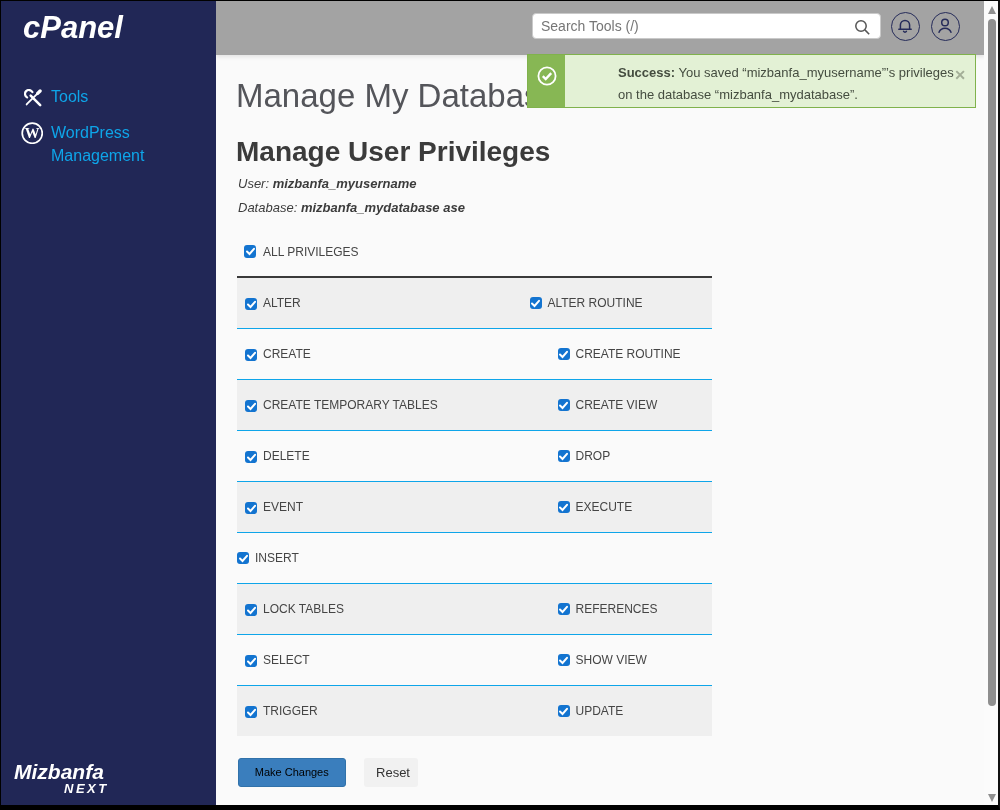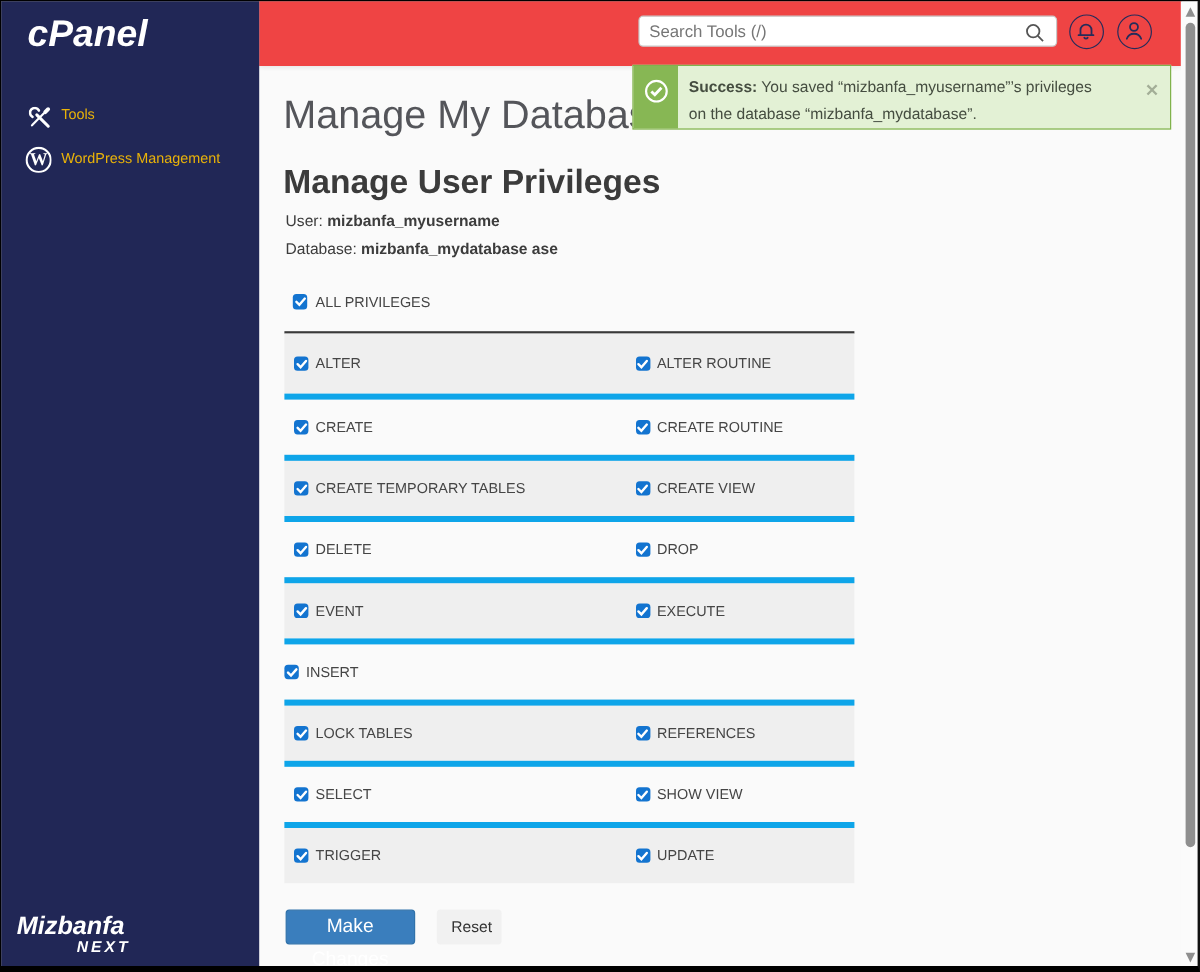--- a/index.html
+++ b/index.html
@@ -2,65 +2,65 @@
 <html><head>
 <meta charset="utf-8">
 <style>
 * { margin:0; padding:0; box-sizing:border-box; }
 html,body { width:1000px; height:810px; overflow:hidden; }
 body { font-family:"Liberation Sans", sans-serif; position:relative; background:#fff; }
 #frame { position:absolute; left:0; top:0; width:1000px; height:810px; border-top:1px solid #000; border-left:1px solid #000; border-right:2px solid #101010; border-bottom:5px solid #000; pointer-events:none; z-index:50; }
 
 #sidebar { position:absolute; left:1px; top:1px; width:215px; height:804px; background:#212756; }
 #cplogo { position:absolute; left:22px; top:9px; color:#fff; font-size:31px; font-weight:bold; font-style:italic; }
-.navitem { position:absolute; color:#eab308; font-size:12px; }
+.navitem { position:absolute; color:#0ea5e9; font-size:16px; }
 #tools-ic { position:absolute; left:23px; top:87.5px; }
 #tools-tx { left:50px; top:87px; }
 #wp-ic { position:absolute; left:19.5px; top:120.5px; }
 #wp-tx { left:50px; top:120px; width:145px; line-height:23px; }
 #mizbanfa { position:absolute; left:13px; top:759px; color:#fff; font-style:italic; font-weight:bold; }
 #mz1 { font-size:21px; }
 #mz2 { font-size:13px; letter-spacing:2.5px; margin-left:50px; margin-top:-3px; }
 
 #main { position:absolute; left:216px; top:1px; width:769px; height:804px; background:#fafafa; }
-#topbar { position:absolute; left:0; top:0; width:769px; height:54px; background:#ef4444; box-shadow:0 2px 4px rgba(0,0,0,0.09); }
+#topbar { position:absolute; left:0; top:0; width:769px; height:54px; background:#a3a3a3; box-shadow:0 2px 4px rgba(0,0,0,0.09); }
 #search { position:absolute; left:316px; top:12px; width:349px; height:26px; border:1px solid #c9c9c9; border-radius:4px; background:#fff; color:#767676; font-size:14px; line-height:24px; padding-left:8px; }
 #mag { position:absolute; left:638px; top:18px; }
 .cicon { position:absolute; top:11px; width:29px; height:29px; border:1.5px solid #262c5a; border-radius:50%; }
 #bell { left:675px; }
 #person { left:715px; }
 
 #h1 { position:absolute; left:20px; top:76px; font-size:33px; font-weight:400; color:#54555a; }
 #h2 { position:absolute; left:20px; top:134.5px; font-size:28px; font-weight:700; color:#3b3b3b; }
-.infoline { position:absolute; left:22px; font-size:13px; color:#3c3c3c; }
+.infoline { position:absolute; left:22px; font-size:13px; color:#3c3c3c;font-style:italic; }
 #uline { top:175px; }
 #dline { top:199px; }
 .cb { display:inline-block; width:12px; height:12.5px; background:#1374d0; border-radius:3px; position:relative; flex:none; }
 .cb svg { position:absolute; left:0.5px; top:1px; }
 #allpriv { position:absolute; left:28px; top:244px; font-size:12px; color:#454545; display:flex; align-items:flex-start; }
 #allpriv .cb { margin-right:7px; }
 #privtable { position:absolute; left:21px; top:275px; width:475px; border-top:2px solid #3a3a3a; }
 .prow { height:50px; display:flex; align-items:center; font-size:12px; color:#454545; }
 .prow.odd { background:#efefef; }
 .prow.even { background:#fafafa; }
-.prow + .prow { border-top:5px solid #0ea5e9; height:51px; }
+.prow + .prow { border-top:1px solid #0ea5e9; height:51px;gap:28px; }
 .pcell1, .pcell2 { display:flex; align-items:center; }
-.pcell1 { width:292.5px; padding-left:8px; }
+.pcell1 { width:292.5px; padding-left:8px;align-items:flex-end; }
 .prow .cb { margin-right:6px; }
 #btns { position:absolute; left:21.5px; top:756.5px; }
-#makechanges { display:inline-block; background:#3a7ebd; border:1px solid #3172aa; border-radius:3px; color:#ffffff; font-size:16px; width:108.5px; height:29.5px; line-height:27.5px; text-align:center; vertical-align:top; }
+#makechanges { display:inline-block; background:#3a7ebd; border:1px solid #3172aa; border-radius:3px; color:#000000; font-size:11px; width:108.5px; height:29.5px; line-height:27.5px; text-align:center; vertical-align:top; }
 #reset { display:inline-block; background:#f1f1f1; border-radius:3px; color:#333; font-size:13px; width:54px; height:29.5px; line-height:29.5px; text-align:center; text-indent:4px; vertical-align:top; margin-left:18px; }
 
 #sbar { position:absolute; right:2px; top:1px; width:14px; height:804px; background:#fbfbfb; }
 #sthumb { position:absolute; left:3.5px; top:17.5px; width:8.5px; height:687px; background:#8f8f8f; border-radius:5px; }
 .arr { position:absolute; left:3.5px; width:0; height:0; border-left:4.5px solid transparent; border-right:4.5px solid transparent; }
 #arrup { top:4.5px; border-bottom:8px solid #8f8f8f; }
 #arrdn { bottom:3px; border-top:8px solid #8f8f8f; }
 
-#alert { position:absolute; left:527px; top:54px; width:449px; height:54px; background:#e3f1d5; border:1px solid #80b24c; display:flex; z-index:10; }
+#alert { position:absolute; left:527px; top:54px; width:449px; height:54px; background:#e3f1d5; border:1px solid #80b24c; display:flex; z-index:10;gap:44px; }
 #alert-ic { width:37px; background:#87b754; flex:none; position:relative; }
 #alert-tx { padding:7px 0 0 9px; font-size:13px; line-height:22px; color:#454d40; }
 #alert-x { position:absolute; right:9px; top:12px; color:#a3ae97; font-size:14px; font-weight:bold; }
 </style>
 </head>
 <body>
 <div id="main">
   <div id="h1">Manage My Databases</div>
   <div id="h2">Manage User Privileges</div>
   <div class="infoline" id="uline">User: <b>mizbanfa_myusername</b></div>

